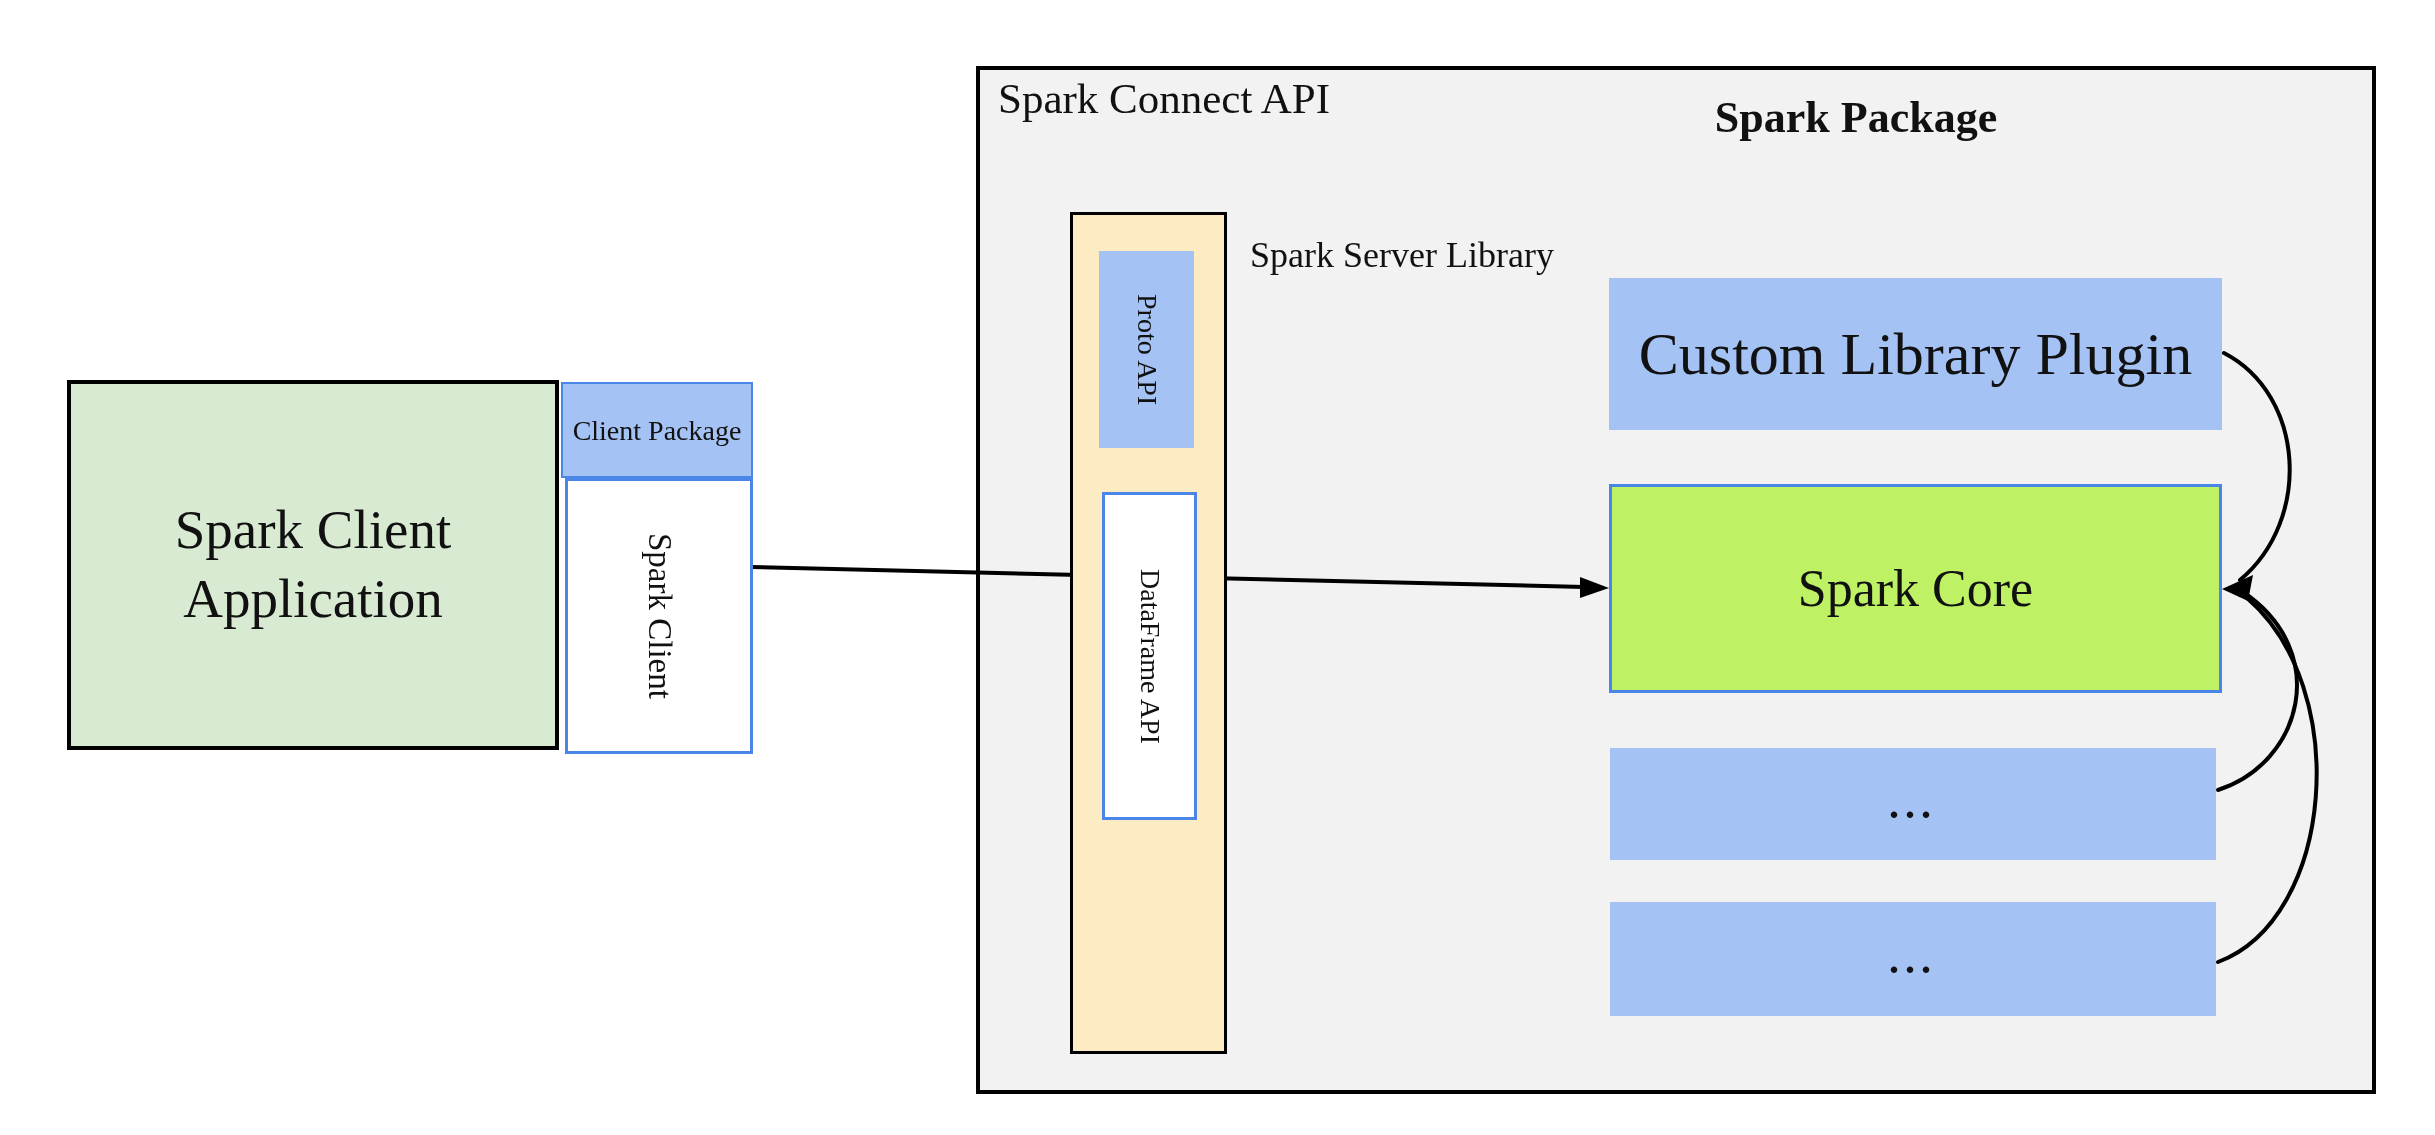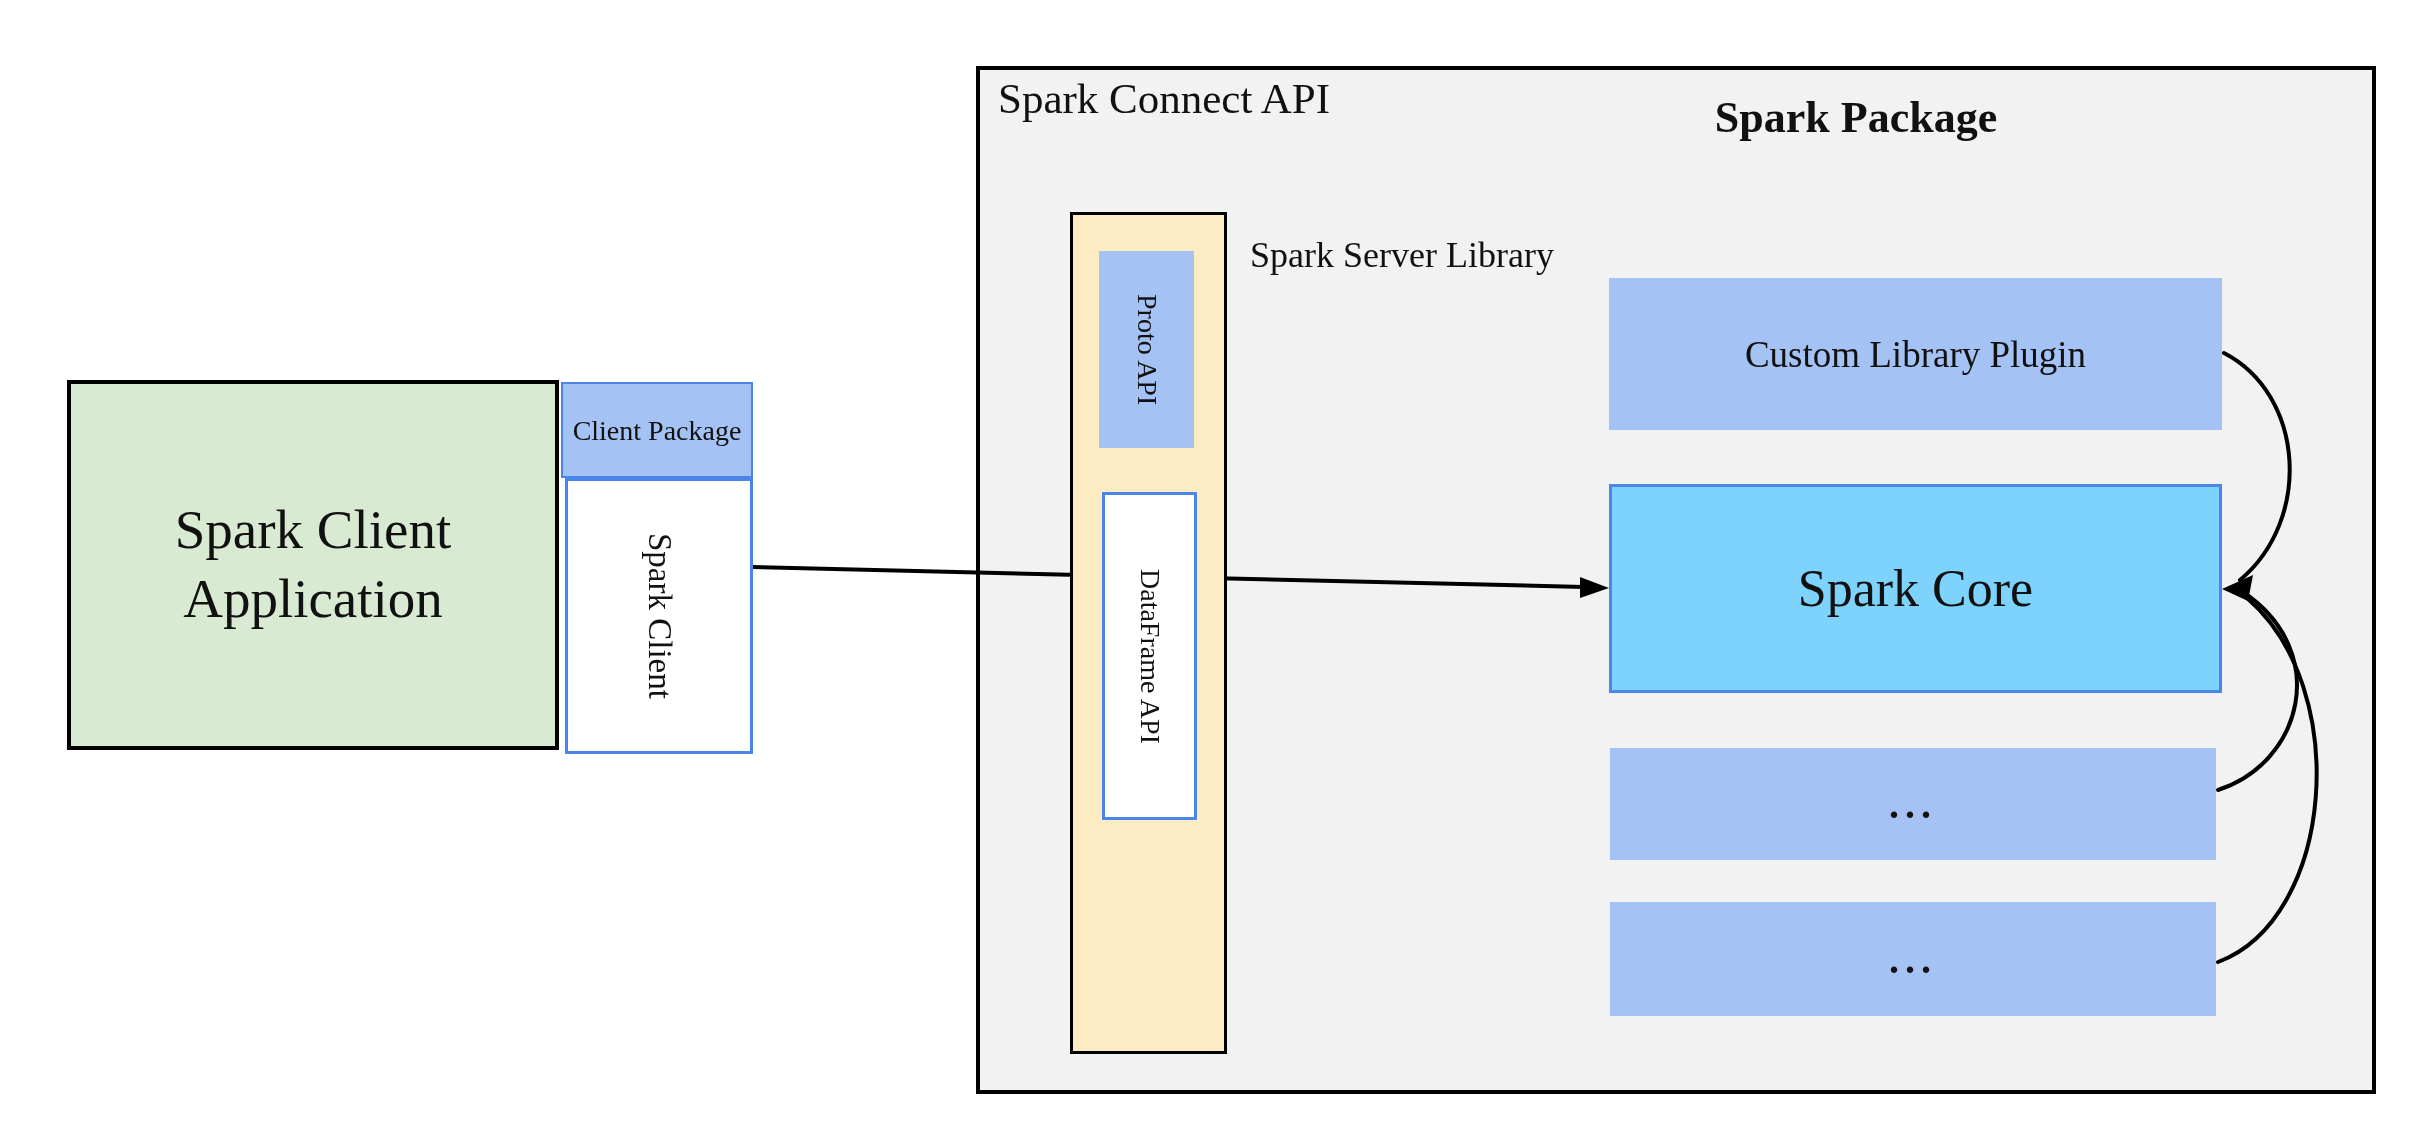--- a/index.html
+++ b/index.html
@@ -80,25 +80,25 @@
   }
   .lbl-server-library {
     left: 1250px; top: 230px; width: 330px;
     font-size: 36px; line-height: 1.44; text-align: left;
   }
 
   
   .plugin-box {
     left: 1609px; top: 278px; width: 613px; height: 152px;
     background: var(--blue-fill, #a4c2f4);
-    font-size: 37px;
+    font-size: 60px;
   }
   .core-box {
     left: 1609px; top: 484px; width: 613px; height: 209px;
-    background: #7dd3fc;
+    background: #bef264;
     border: 3px solid var(--blue-border, #4a86e8);
     font-size: 52px;
   }
   .more-box1 {
     left: 1610px; top: 748px; width: 606px; height: 112px;
     background: var(--blue-fill, #a4c2f4);
     font-size: 40px; font-weight: 700; letter-spacing: 6px;
   }
   .more-box2 {
     left: 1610px; top: 902px; width: 606px; height: 114px;

